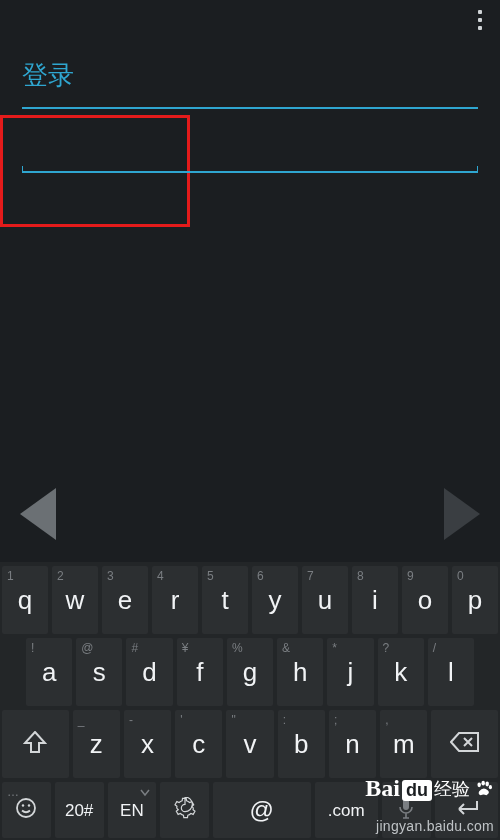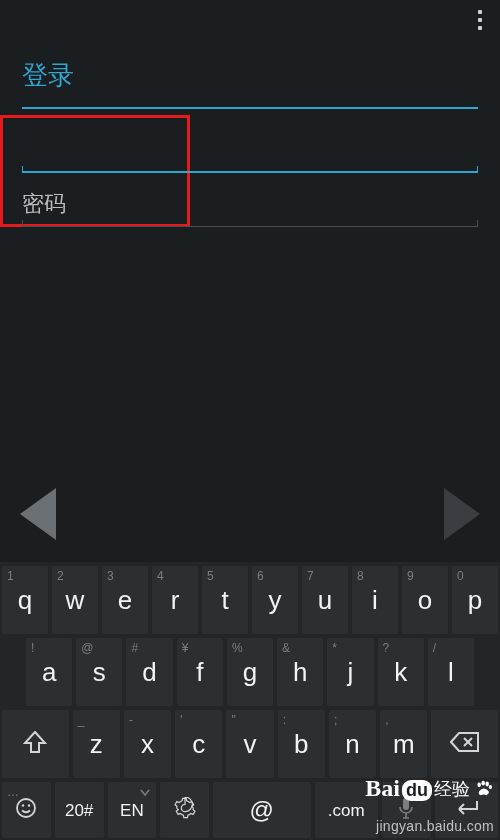--- a/index.html
+++ b/index.html
@@ -57,21 +57,21 @@
   .key svg { fill:#d3d6d8; }
   .key.mic-key svg { fill:#7a7e82; }
 
   
   .watermark {
     position:absolute; right:6px; bottom:6px; display:flex; flex-direction:column; align-items:flex-end;
     pointer-events:none;
   }
   .wm-row1 { display:flex; align-items:baseline; gap:2px; }
   .wm-bai { font-family: Georgia, serif; font-size:24px; font-weight:bold; color:#fff; }
-  .wm-du  { background:#fff; color:#1b1e21; font-size:18px; font-weight:bold; padding:0 4px; border-radius:9px; }
+  .wm-du  { background:#fff; color:#1b1e21; font-size:18px; font-weight:bold; padding:0 4px; border-radius:3px; }
   .wm-cn  { font-size:18px; color:#fff; align-self:center; }
   .wm-paw { width:20px; height:16px; margin-left:2px; }
   .wm-sub { font-size:14px; color:#bfc3c6; margin-top:16px; letter-spacing:0.3px; }
 
   .xt9 { position:absolute; left:2px; bottom:122px; font-size:9px; color:#4a4d50; transform:rotate(-90deg); transform-origin:left bottom; }
 </style>
 </head>
 <body>
 
 <div class="topbar">
@@ -85,24 +85,20 @@
 <div class="header">
   <h1>登录</h1>
 </div>
 <div class="divider"></div>
 
 <div class="form">
   <div class="highlight-box" style="left:0px; top:6px; width:190px; height:112px;"></div>
 
   <div class="field">
     <div class="underline focused"></div>
-  </div>
-  <div class="field">
-    <input type="password" placeholder="密码" style="">
-    <div class="underline"></div>
   </div>
 </div>
 
 <div class="spacer"></div>
 
 <div class="navrow">
   <div class="tri-left"></div>
   <div class="tri-right"></div>
 </div>
 

